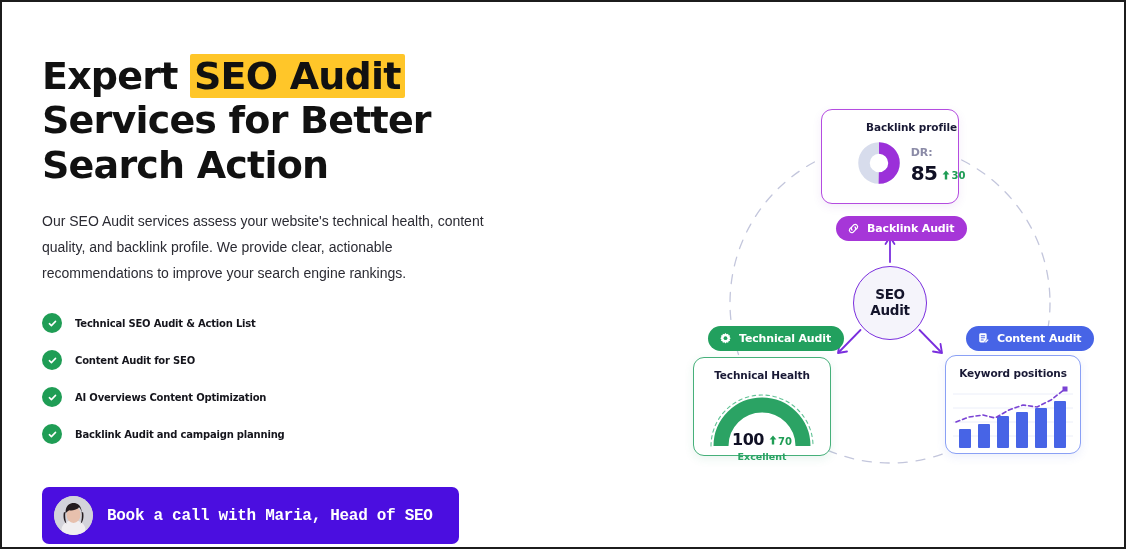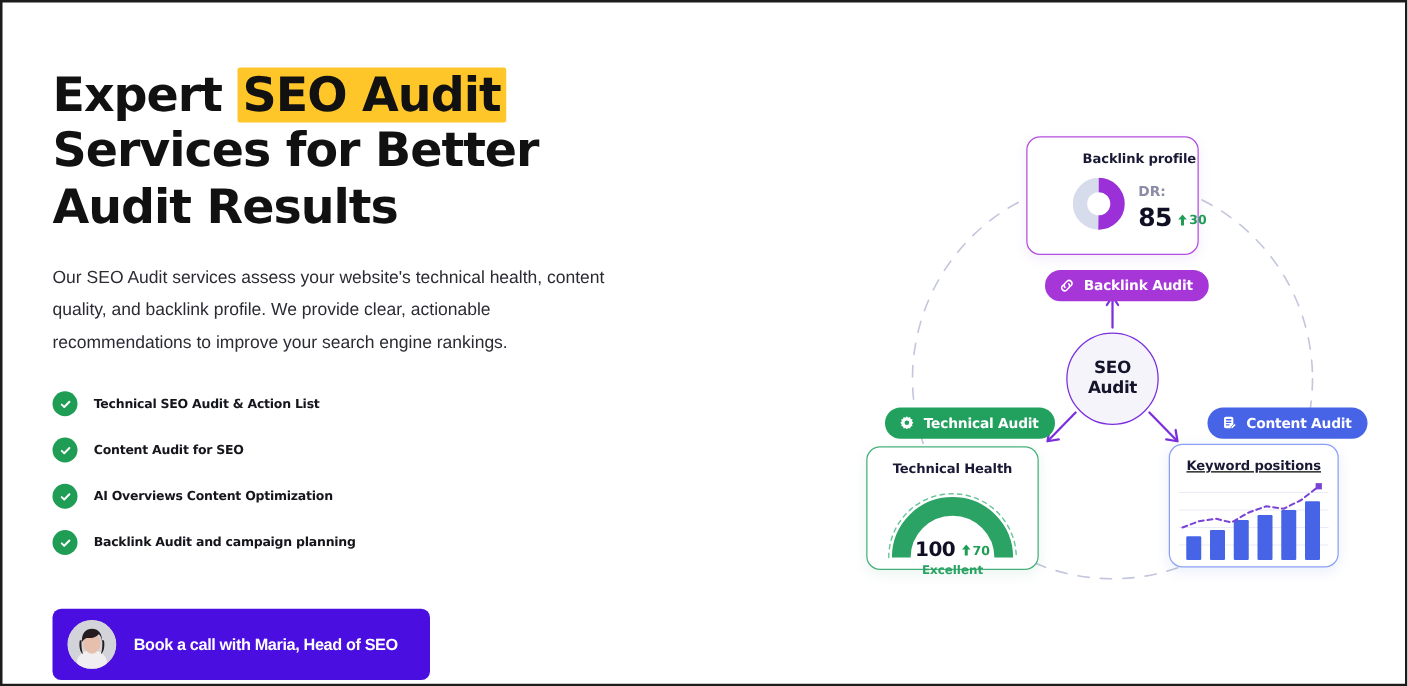--- a/index.html
+++ b/index.html
@@ -95,22 +95,22 @@
   }
   .cta-avatar {
     flex: none;
     width: 39px; height: 39px;
     border-radius: 50%;
     overflow: hidden;
     background: #cfcfd6;
     position: relative;
   }
   .cta-label {
-    font-family: Liberation Sans, sans-serif;
-    font-size: 13px;
+    font-family: Liberation Mono, monospace;
+    font-size: 16px;
     font-weight: 700;
     color: #ffffff;
     letter-spacing: -0.3px;
     white-space: nowrap;
   }
 
   
   .diagram {
     position: absolute;
     left: 655px;
@@ -212,26 +212,25 @@
     text-align: center;
     font-family: "DejaVu Sans", sans-serif;
     font-size: 9.5px;
     font-weight: 700;
     color: #29a363;
     margin-top: 1px;
   }
 
   
   .card-keyword {
-    left: 278px; top: 265px;
+    left: 288px; top: 265px;
     width: 136px; height: 99px;
     border: 1.4px solid #8aa0f5;
     box-shadow: 0 3px 10px rgba(70,100,220,.10);
     padding-top: 11px;
-    text-decoration: underline;
   }
   .kw-chart {
     position: relative;
     width: 120px; height: 64px;
     margin: 5px auto 0;
   }
 
   
   .badge {
     position: absolute;
@@ -275,21 +274,21 @@
     letter-spacing: -0.3px;
   }
 </style>
 </head>
 <body>
 
 <div class="page">
 
   <div class="left-col">
 
-    <h1 class="headline"><span>Expert </span><span class="hl">SEO Audit</span><span> Services for Better Audit Results</span></h1>
+    <h1 class="headline"><span>Expert </span><span class="hl">SEO Audit</span><span> Services for Better Search Action</span></h1>
 
     <p class="lede">Our SEO Audit services assess your website's technical health, content quality, and backlink profile. We provide clear, actionable recommendations to improve your search engine rankings.</p>
 
     <ul class="feature-list">
       <li class="feature-item">
         <span class="check-badge">
           <svg width="11" height="11" viewBox="0 0 12 12">
               <path d="M2.6 6.2 L4.8 8.3 L9.3 3.7" fill="none" stroke="#ffffff" stroke-width="1.7" stroke-linecap="round" stroke-linejoin="round"></path>
             </svg>
         </span>

